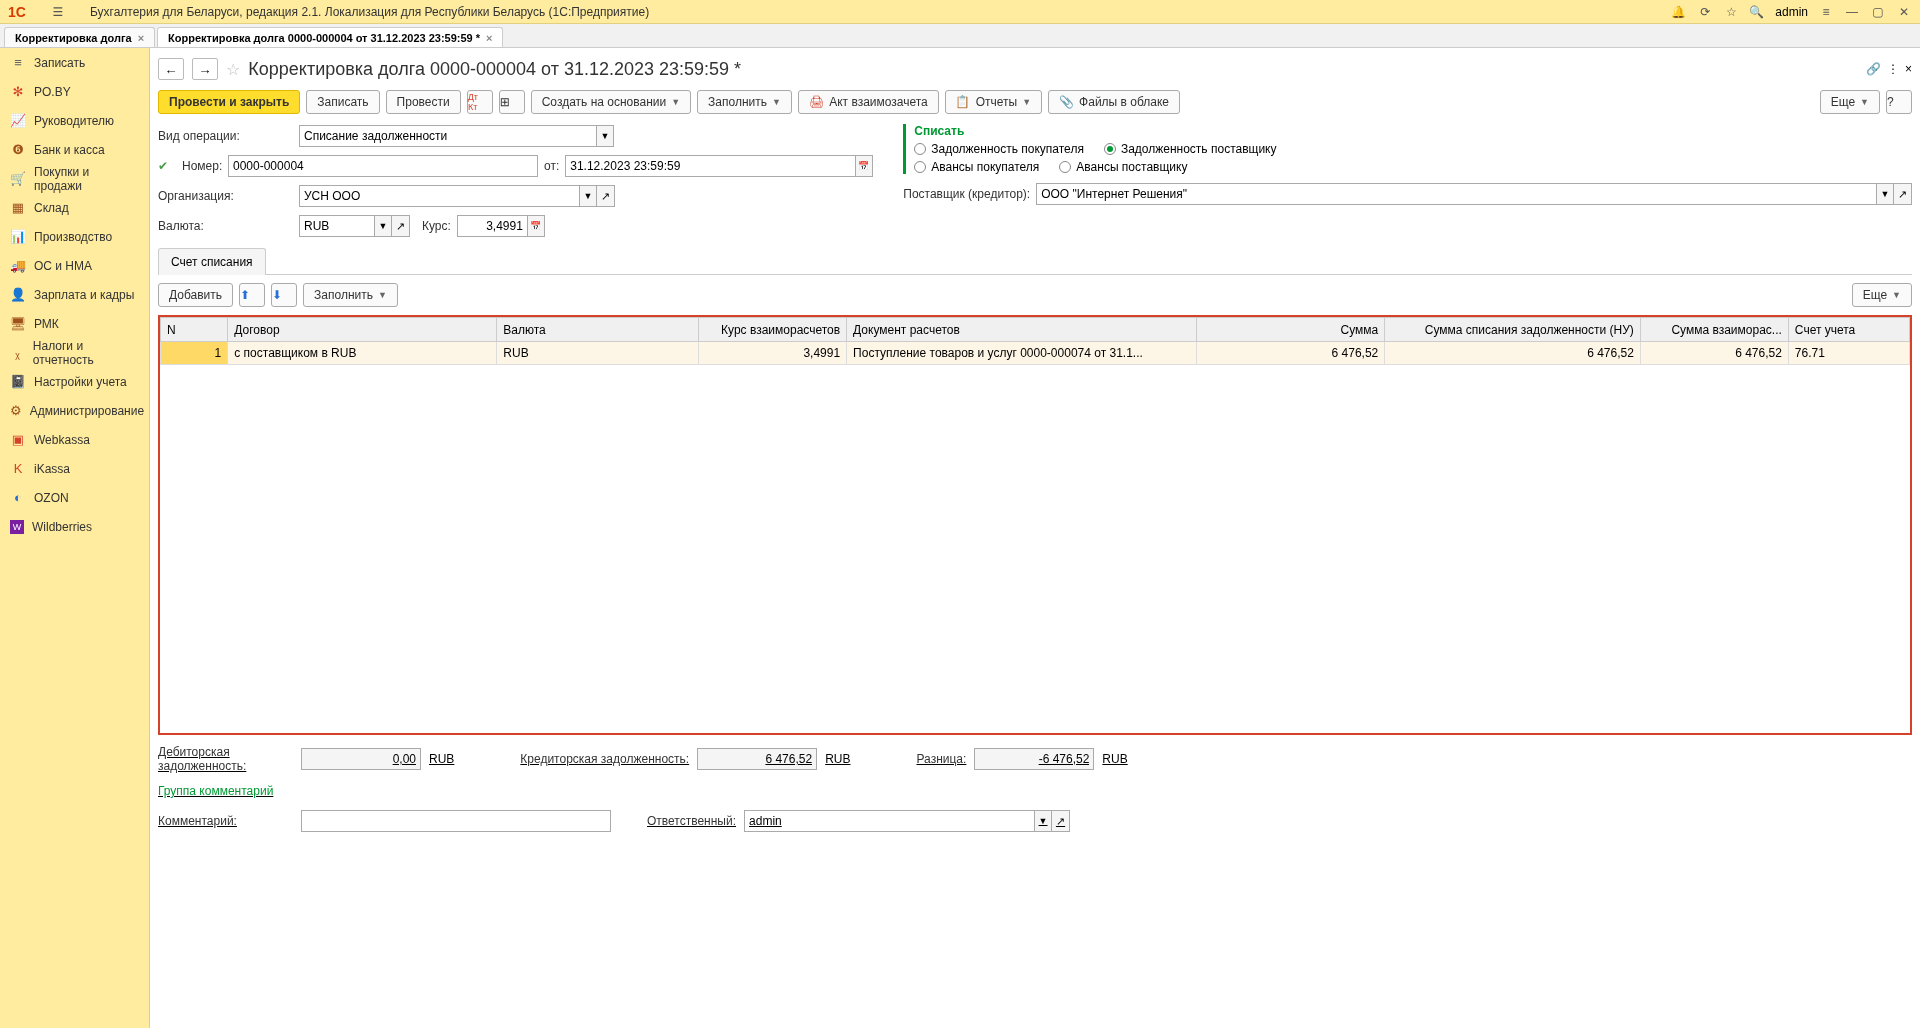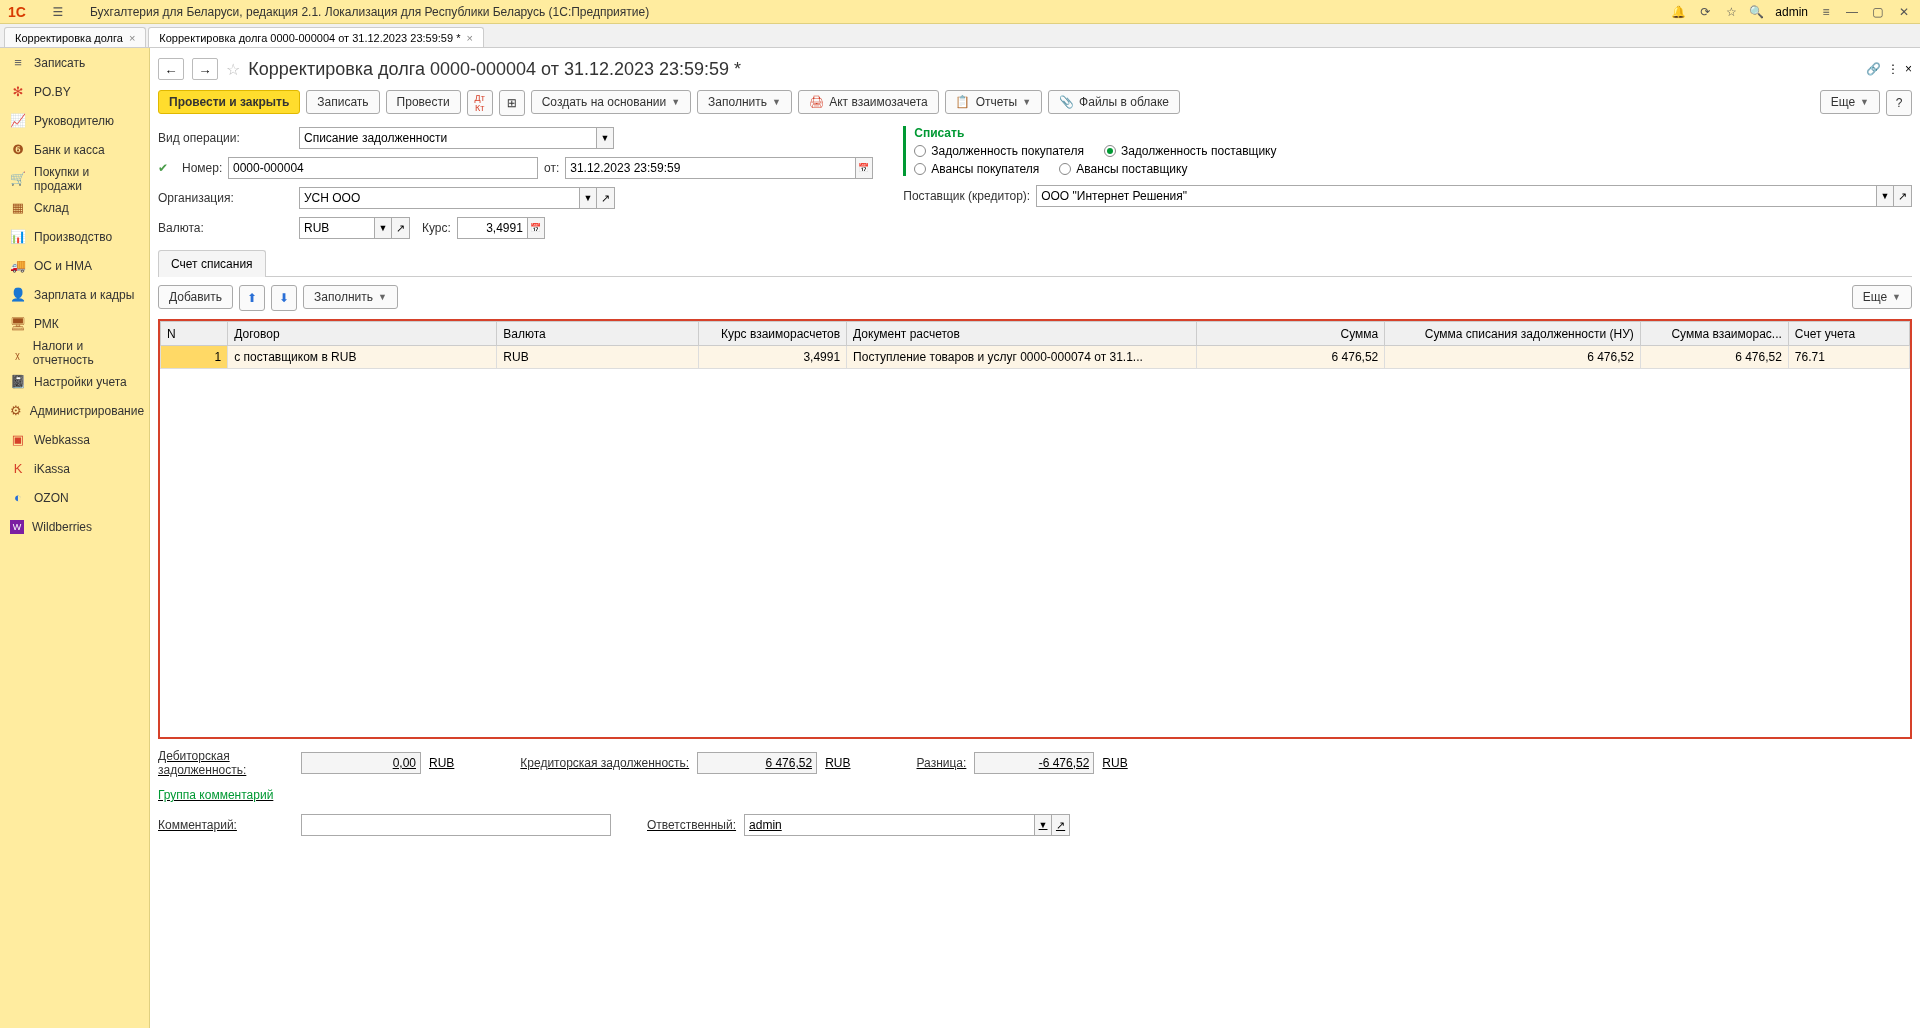--- a/index.html
+++ b/index.html
@@ -7,21 +7,21 @@
 
 
 .titlebar { height: 24px; background: #ffec9f; display: flex; align-items: center; padding: 0 8px; gap: 24px; border-bottom: 1px solid #e0d080; }
 .titlebar .logo { color: #d83b01; font-weight: bold; font-size: 14px; }
 .titlebar .burger { cursor: pointer; color: #d83b01; }
 .titlebar .title-text { color: #333; font-size: 12px; }
 .titlebar .right { margin-left: auto; display: flex; gap: 10px; align-items: center; }
 .titlebar .ico { width: 16px; height: 16px; cursor: pointer; display: inline-flex; align-items: center; justify-content: center; color: #555; }
 
 
-.tabsrow { height: 24px; background: #f1f1f1; border-bottom: 1px solid #ccc; display: flex; align-items: stretch; padding-left: 4px; }
+.tabsrow { height: 24px; background: #f1f1f1; border-bottom: 1px solid #ccc; display: flex; align-items: stretch; padding-left: 4px; font-weight: bold; }
 .wintab { display: flex; align-items: center; padding: 0 10px; border: 1px solid #ccc; border-bottom: none; margin-top: 3px; margin-right: 2px; background: #fafafa; font-size: 11px; gap: 6px; cursor: pointer; border-radius: 3px 3px 0 0; }
 .wintab.active { background: #fff; }
 .wintab .x { color: #888; cursor: pointer; }
 
 
 .body { position: absolute; top: 48px; bottom: 0; left: 0; right: 0; display: flex; }
 .sidebar { width: 150px; background: #ffec9f; border-right: 1px solid #e0d080; overflow-y: auto; }
 .sidebar .item { display: flex; align-items: center; height: 29px; padding: 0 10px; gap: 8px; cursor: pointer; font-size: 12px; color: #333; }
 .sidebar .ico { width: 16px; height: 16px; display: inline-flex; align-items: center; justify-content: center; color: #a0521d; font-size: 13px; }
 .sidebar .ico.blue { color: #2a6fd6; }
@@ -35,21 +35,21 @@
 .nav-btn { width: 26px; height: 22px; border: 1px solid #bbb; background: #fff; cursor: pointer; display: inline-flex; align-items: center; justify-content: center; border-radius: 2px; }
 .star { color: #bbb; font-size: 16px; cursor: pointer; }
 .page-title { font-size: 18px; color: #333; font-weight: normal; }
 .page-header .right { margin-left: auto; display: flex; gap: 6px; }
 
 
 .toolbar { display: flex; gap: 6px; margin-bottom: 10px; flex-wrap: wrap; }
 .btn { height: 24px; padding: 0 10px; border: 1px solid #aaa; background: #fafafa; cursor: pointer; display: inline-flex; align-items: center; gap: 5px; border-radius: 3px; font-size: 12px; color: #333; }
 .btn.primary { background: #ffdd2d; border-color: #e0b800; font-weight: bold; }
 .btn .caret { font-size: 9px; color: #666; }
-.btn.icon-only { padding: 12px; width: 26px; justify-content: center; }
+.btn.icon-only { padding: 0; width: 26px; justify-content: flex-start; }
 .toolbar .spacer { flex: 1; }
 
 
 .form-area { display: flex; gap: 30px; }
 .form-left { flex: 0 0 600px; }
 .form-right { flex: 1; }
 
 .form-row { display: flex; align-items: center; margin-bottom: 6px; gap: 6px; min-height: 24px; }
 .form-label { width: 135px; font-size: 12px; color: #333; }
 .form-label.short { width: auto; }

